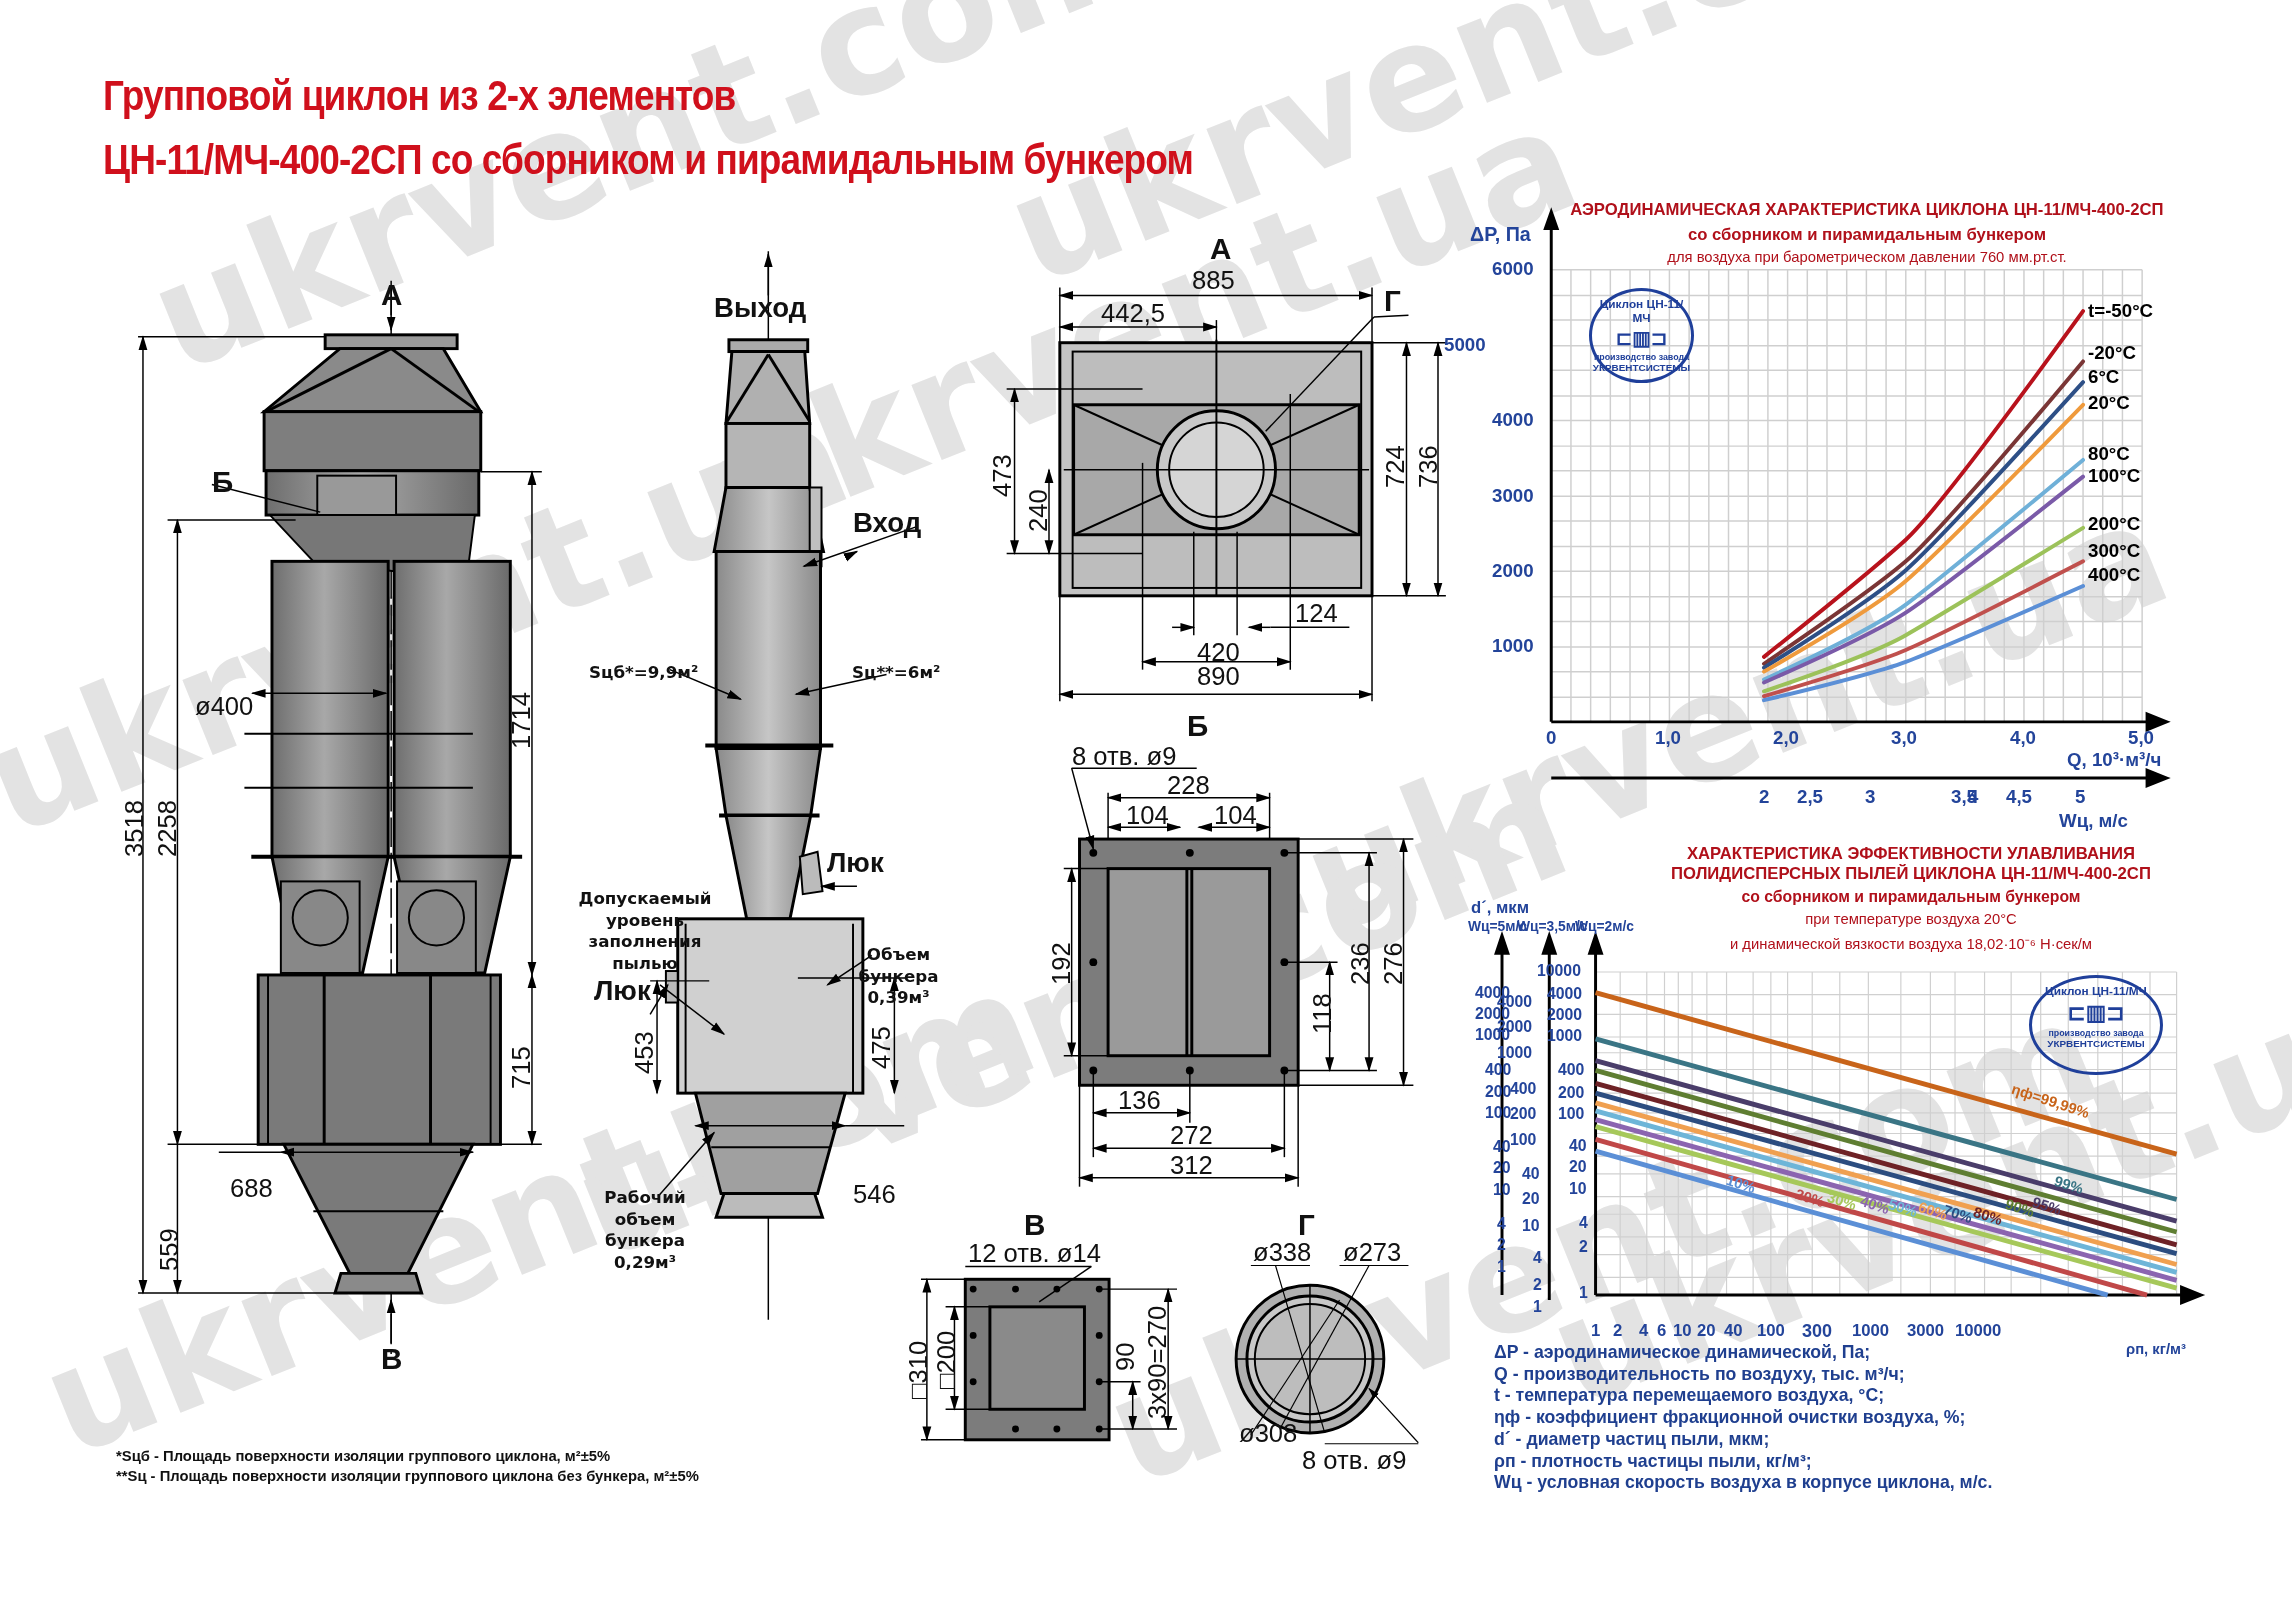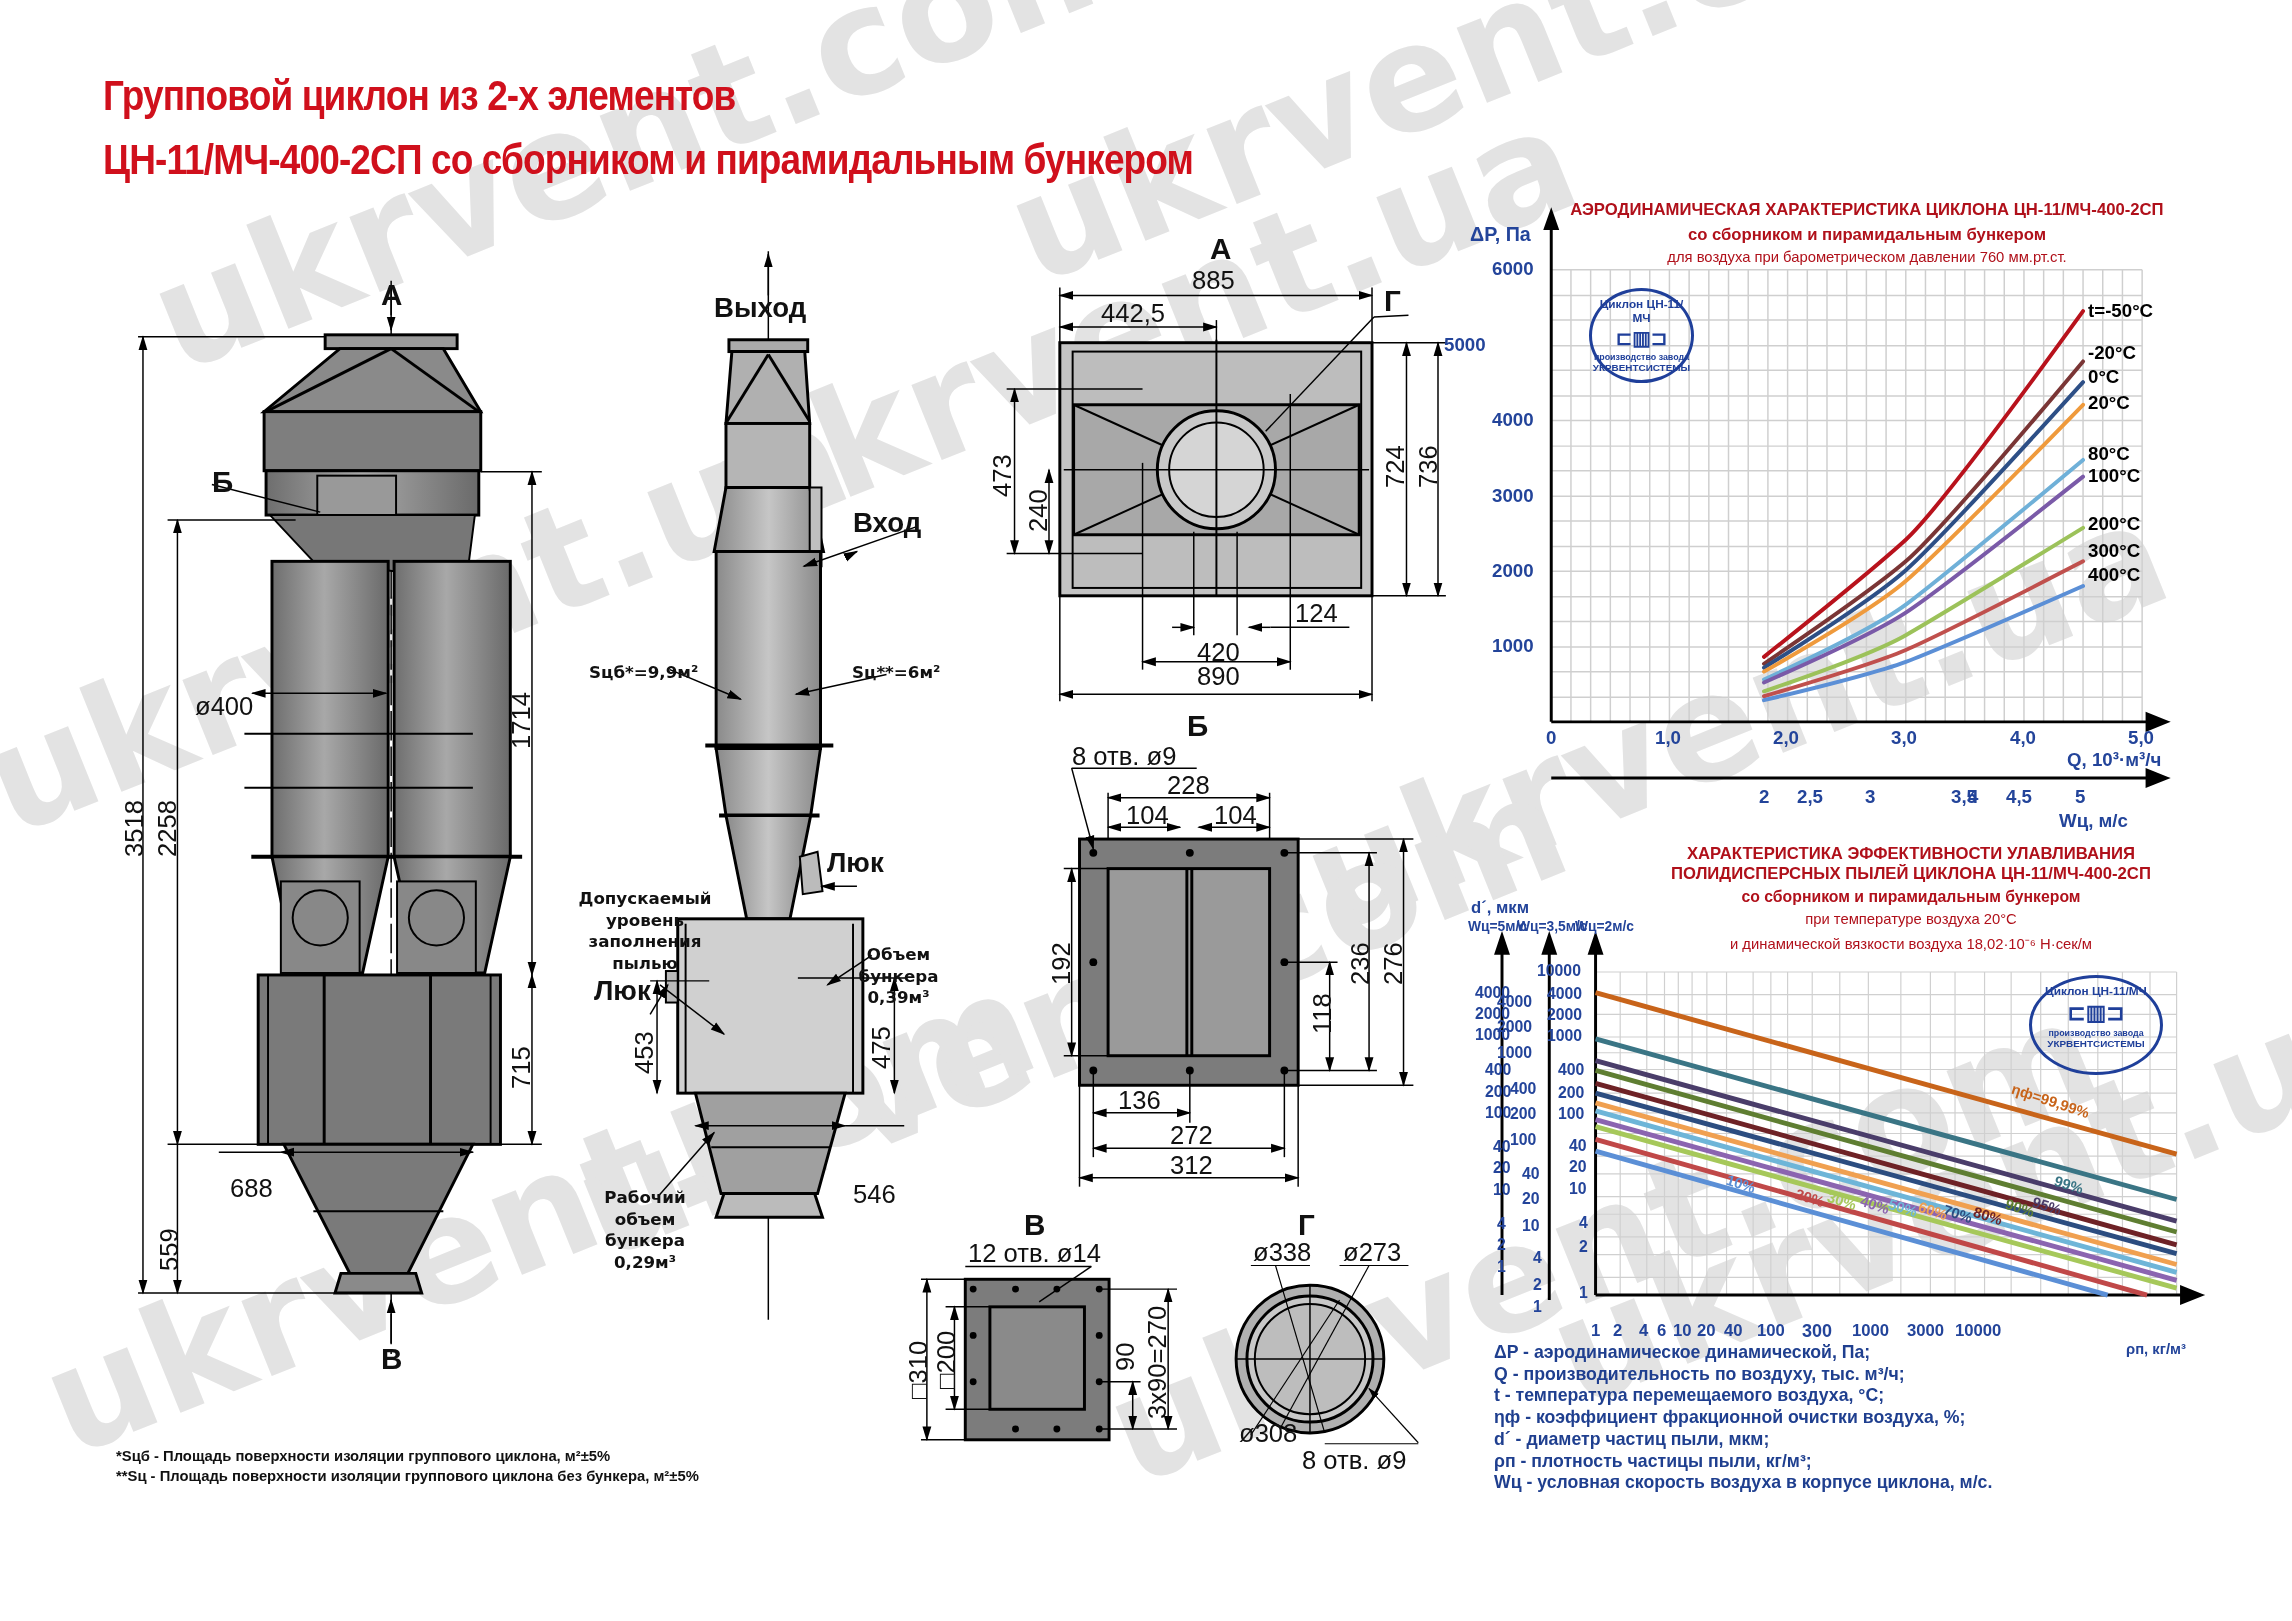--- a/index.html
+++ b/index.html
@@ -452,21 +452,21 @@
 <div class="tick" style="left:1797px;top:786px;">2,5</div>
 <div class="tick" style="left:1865px;top:786px;">3</div>
 <div class="tick" style="left:1951px;top:786px;">3,5</div>
 <div class="tick" style="left:1968px;top:786px;">4</div>
 <div class="tick" style="left:2006px;top:786px;">4,5</div>
 <div class="tick" style="left:2075px;top:786px;">5</div>
 <div class="tick" style="left:2059px;top:810px;">Wц, м/с</div>
 
 <div class="clabel" style="left:2088px;top:300px;">t=-50°C</div>
 <div class="clabel" style="left:2088px;top:342px;">-20°C</div>
-<div class="clabel" style="left:2088px;top:366px;">0°C</div>
+<div class="clabel" style="left:2088px;top:366px;">6°C</div>
 <div class="clabel" style="left:2088px;top:392px;">20°C</div>
 <div class="clabel" style="left:2088px;top:443px;">80°C</div>
 <div class="clabel" style="left:2088px;top:465px;">100°C</div>
 <div class="clabel" style="left:2088px;top:513px;">200°C</div>
 <div class="clabel" style="left:2088px;top:540px;">300°C</div>
 <div class="clabel" style="left:2088px;top:564px;">400°C</div>
 
 <div class="stamp" style="left:1589px;top:288px;width:99px;height:89px;">
   <div style="margin-top:5.9px;">Циклон ЦН-11/МЧ</div>
   <div style="font-size:19.7px;margin:2px 0;">⊏▥⊐</div>

